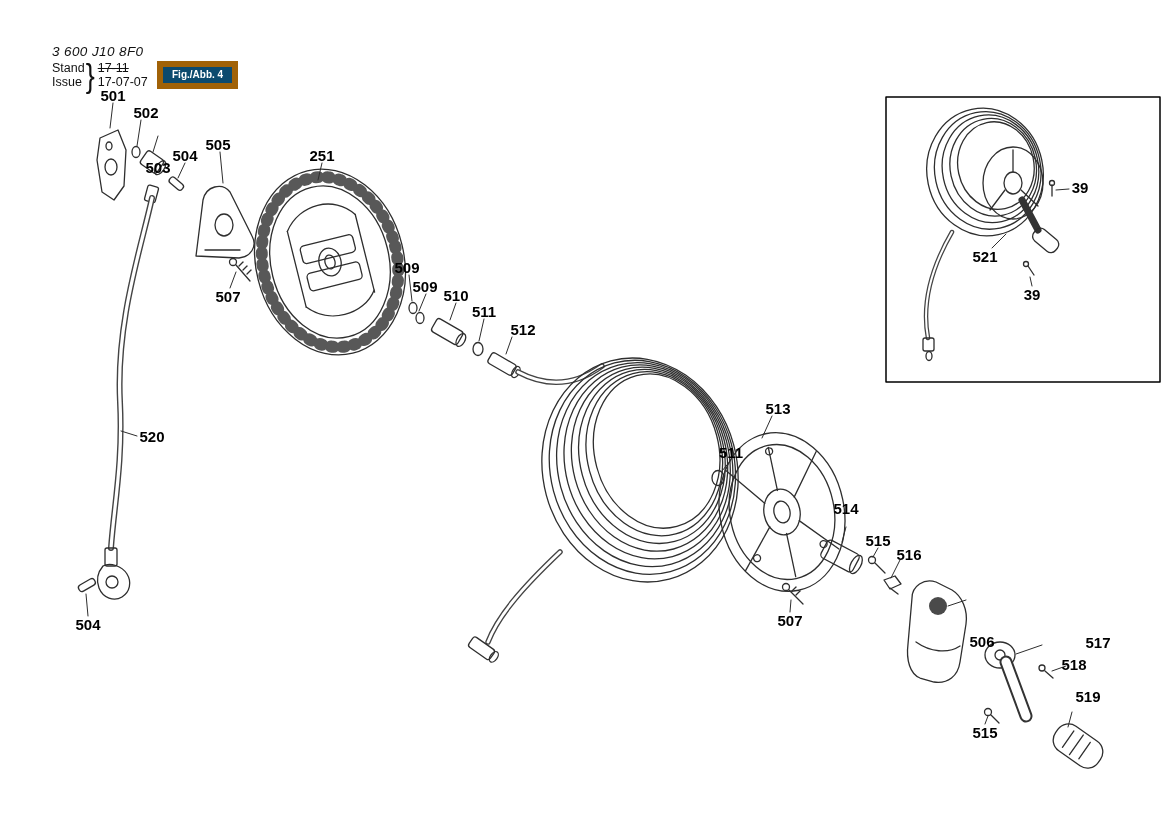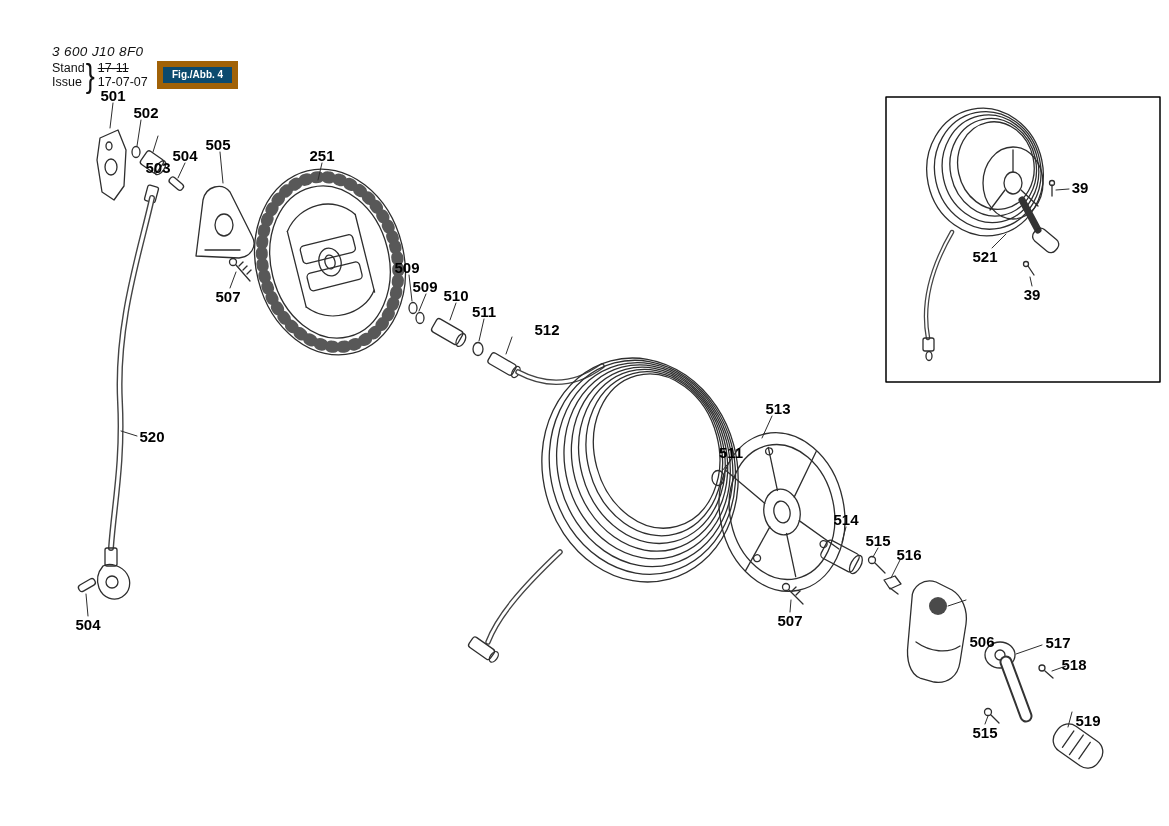--- a/index.html
+++ b/index.html
@@ -264,31 +264,31 @@
       <span class="part-label" style="left: 146px; top: 112px;">502</span>
       <span class="part-label" style="left: 158px; top: 128px; margin-top: 39px;">503</span>
       <span class="part-label" style="left: 185px; top: 155px;">504</span>
       <span class="part-label" style="left: 218px; top: 144px;">505</span>
       <span class="part-label" style="left: 322px; top: 155px;">251</span>
       <span class="part-label" style="left: 228px; top: 296px;">507</span>
       <span class="part-label" style="left: 407px; top: 267px;">509</span>
       <span class="part-label" style="left: 425px; top: 286px;">509</span>
       <span class="part-label" style="left: 456px; top: 295px;">510</span>
       <span class="part-label" style="left: 484px; top: 311px;">511</span>
-      <span class="part-label" style="left: 540px; top: 329px; padding-left: 14px;">512</span>
+      <span class="part-label" style="left: 516px; top: 329px; padding-left: 14px;">512</span>
       <span class="part-label" style="left: 778px; top: 408px;">513</span>
       <span class="part-label" style="left: 731px; top: 452px;">511</span>
-      <span class="part-label" style="left: 846px; top: 519px; text-align: right;">514</span>
+      <span class="part-label" style="left: 846px; top: 508px; text-align: right;">514</span>
       <span class="part-label" style="left: 878px; top: 540px;">515</span>
       <span class="part-label" style="left: 909px; top: 554px;">516</span>
       <span class="part-label" style="left: 982px; top: 597px; margin-top: 44px;">506</span>
       <span class="part-label" style="left: 790px; top: 620px;">507</span>
-      <span class="part-label" style="left: 1058px; top: 642px;">517</span>
+      <span class="part-label" style="left: 1098px; top: 642px;">517</span>
       <span class="part-label" style="left: 1074px; top: 664px;">518</span>
-      <span class="part-label" style="left: 1072px; top: 720px; padding-left: 32px;">519</span>
+      <span class="part-label" style="left: 1072px; top: 696px; padding-left: 32px;">519</span>
       <span class="part-label" style="left: 985px; top: 732px;">515</span>
       <span class="part-label" style="left: 152px; top: 436px;">520</span>
       <span class="part-label" style="left: 88px; top: 624px;">504</span>
       <span class="part-label" style="left: 1080px; top: 187px;">39</span>
       <span class="part-label" style="left: 985px; top: 256px;">521</span>
       <span class="part-label" style="left: 1032px; top: 294px;">39</span>
     </div>
 
 </div>
 

